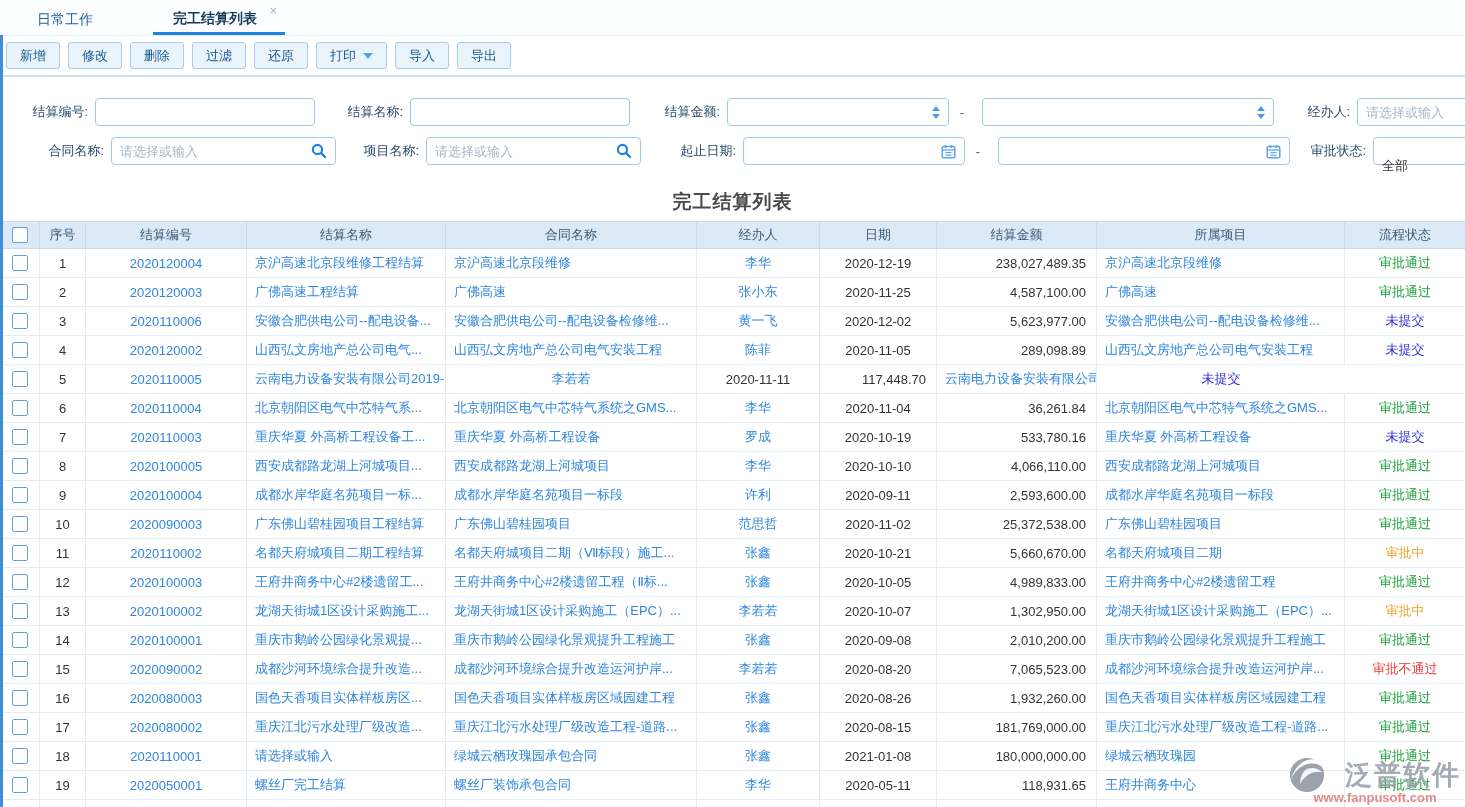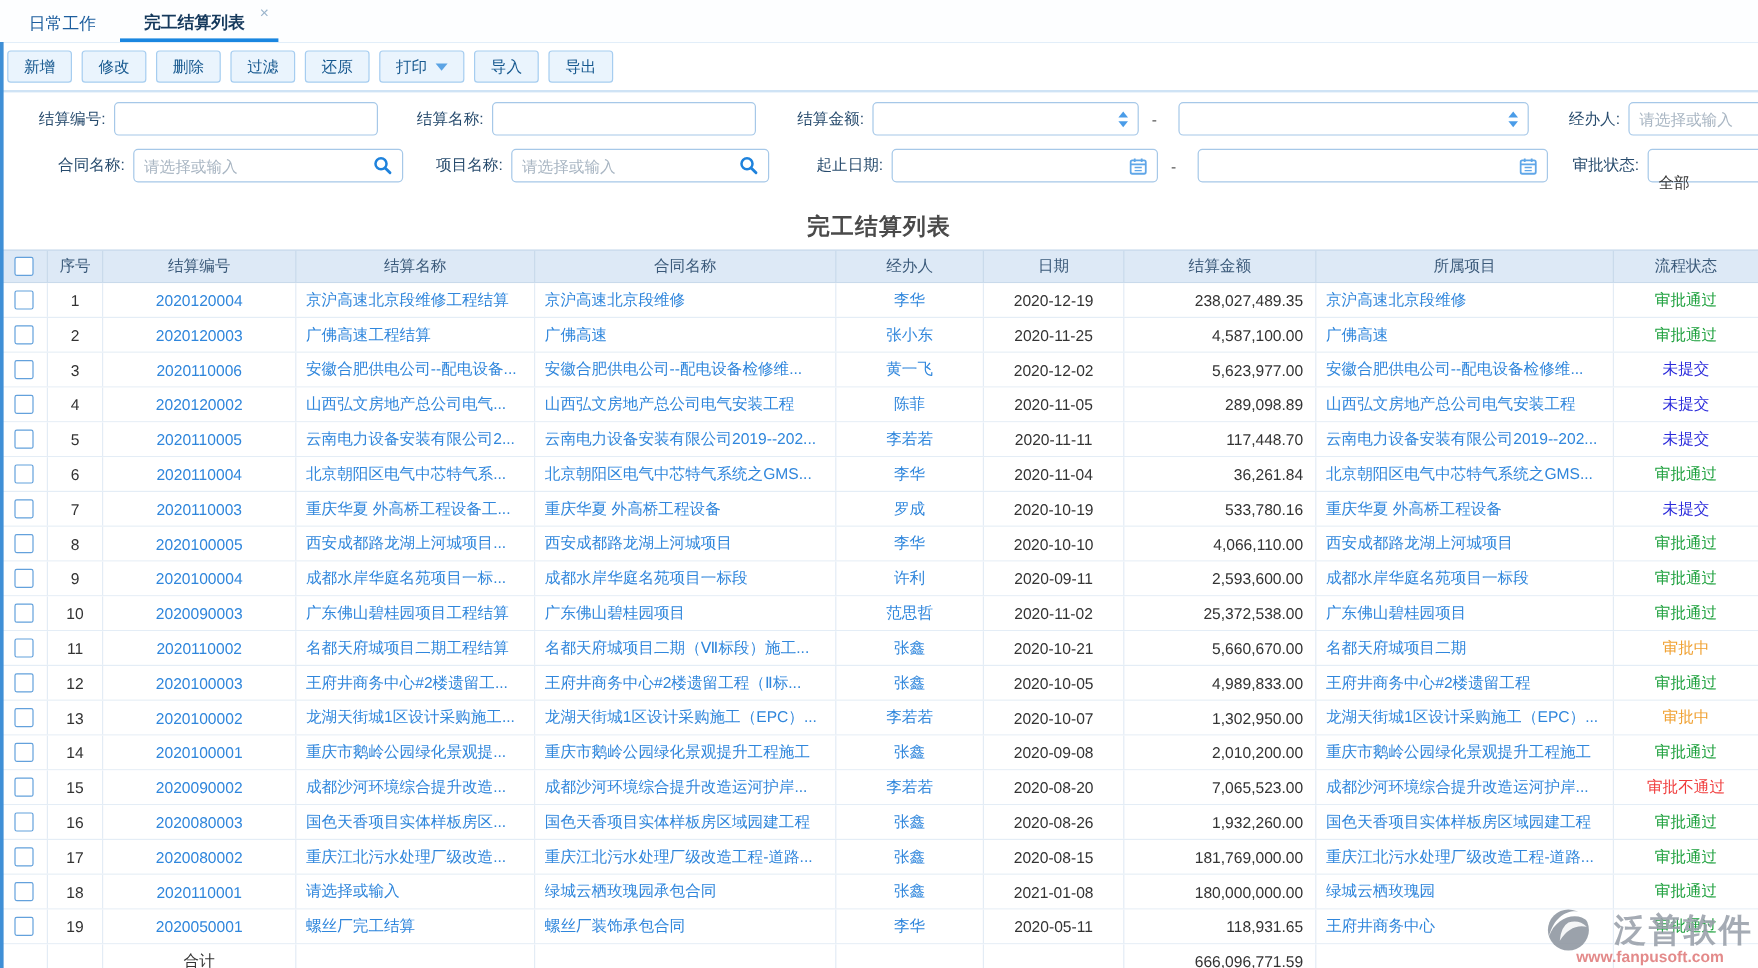--- a/index.html
+++ b/index.html
@@ -1,35 +1,35 @@
 <!DOCTYPE html>
 <html><head>
 <meta charset="utf-8">
 <style>
   html,body{margin:0;padding:0;background:#fff;}
   .page{width:1465px;height:807px;position:relative;overflow:hidden;background:#fff;
         font-family:"Liberation Sans","DejaVu Sans",sans-serif;box-sizing:border-box;}
   .leftstrip{position:absolute;left:0;top:35px;bottom:0;width:3px;background:var(--accent,#3f8fd6);z-index:6;}
 
   
-  .tabbar{height:35px;display:flex;align-items:flex-end;background:#fdfeff;border-bottom:1px solid #e2eef9;padding-left:4px;}
+  .tabbar{height:35px;display:flex;align-items:flex-end;background:#fdfeff;border-bottom:1px solid #e2eef9;padding-left:17px;gap:40px;}
   .tab{height:31px;line-height:31px;padding:0 20px;font-size:14px;color:#1d5e9e;position:relative;cursor:pointer;}
   .tab.active{font-weight:bold;color:#15395c;font-size:14px;border-bottom:3px solid var(--tab-accent,#1a86e0);height:28px;line-height:28px;padding-right:28px;}
   .tab-close{position:absolute;top:0px;right:8px;font-size:13px;font-weight:normal;color:#9ab4cc;line-height:14px;}
 
   
   .toolbar{height:39px;display:flex;align-items:center;gap:8px;padding-left:6px;border-bottom:2px solid #cfe3f5;background:#fff;}
   .tbtn{height:27px;padding:12px 13px;background:var(--button-bg,#eaf4fd);border:1px solid var(--button-border,#a6cdf0);
         border-radius:3px;color:#16588f;font-size:13px;display:inline-flex;align-items:center;gap:7px;cursor:pointer;white-space:nowrap;}
   .caret{width:0;height:0;border-left:5px solid transparent;border-right:5px solid transparent;border-top:6px solid #5ba3e4;display:inline-block;}
 
   
   .filters{height:85px;box-sizing:border-box;background:#fff;}
   .frow{display:flex;align-items:center;height:30px;}
-  .frow.r1{margin-top:7px;}
+  .frow.r1{margin-top:20px;}
   .frow.r2{margin-top:9px;padding-left:16px;}
   .flabel{font-size:13px;color:#274b6d;text-align:right;flex:none;white-space:nowrap;}
   .finput{height:28px;box-sizing:border-box;border:1px solid #a6c8e8;border-radius:4px;background:#fff;margin-left:7px;
           display:flex;align-items:center;padding:0 8px;flex:none;}
   .finput input{border:none;outline:none;flex:1;min-width:0;font-size:13px;color:#333;background:transparent;padding:0;}
   .finput input::placeholder{color:#a9b6c3;opacity:1;}
   .ftext{font-size:13px;color:#333;margin-top:29px;}
   .dash{width:26px;text-align:center;color:#555;font-size:13px;flex:none;}
   .spin{display:flex;flex-direction:column;gap:3px;margin-left:4px;cursor:pointer;}
   .spin i{display:block;width:0;height:0;border-left:4px solid transparent;border-right:4px solid transparent;}
@@ -270,21 +270,20 @@
         <div class="td right">289,098.89</div>
         <div class="td left link">山西弘文房地产总公司电气安装工程</div>
         <div class="td center" style="color: rgb(43, 43, 219);">未提交</div>
       </div>
       <div class="tr">
         <div class="td center">
           <span class="cbx"></span>
         </div>
         <div class="td center">5</div>
         <div class="td center link">2020110005</div>
-        <div class="td left link">云南电力设备安装有限公司2...</div>
         <div class="td left link">云南电力设备安装有限公司2019--202...</div>
         <div class="td center link">李若若</div>
         <div class="td center">2020-11-11</div>
         <div class="td right">117,448.70</div>
         <div class="td left link">云南电力设备安装有限公司2019--202...</div>
         <div class="td center" style="color: rgb(43, 43, 219);">未提交</div>
       </div>
       <div class="tr">
         <div class="td center">
           <span class="cbx"></span>

